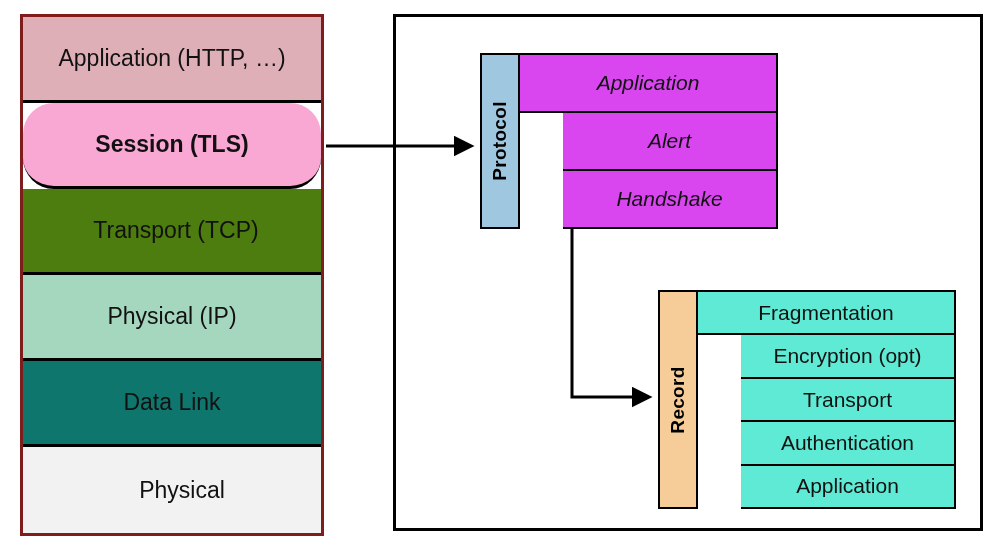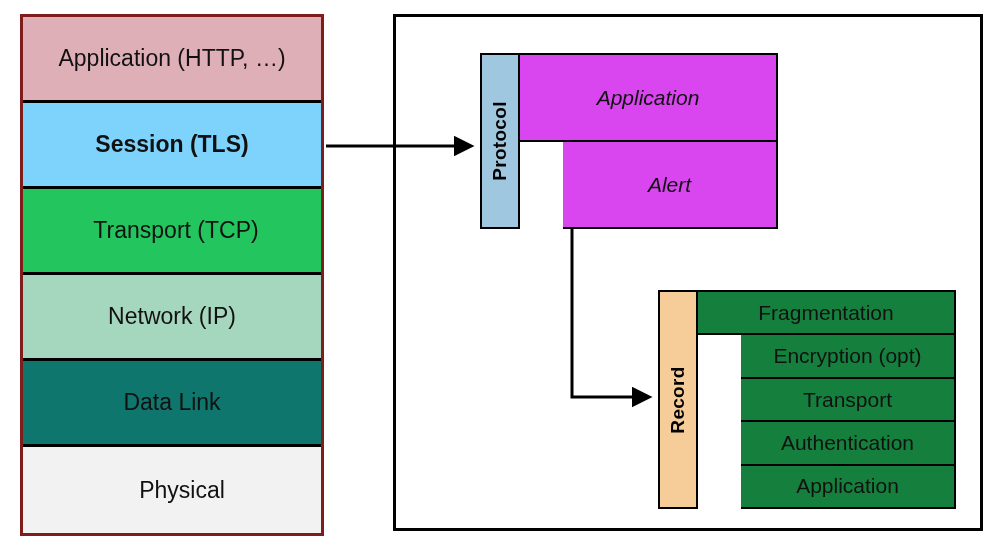--- a/index.html
+++ b/index.html
@@ -85,21 +85,21 @@
     border: 2px solid #000;
     border-left: none;
     display: flex;
     align-items: center;
     justify-content: center;
     font-size: 21px;
     color: #111;
   }
   .cell + .cell { border-top: none; margin-left: 43px; }
   .protocol-cell { background: #d946ef; font-style: italic; }
-  .record-cell   { background: #15803d; }
+  .record-cell   { background: #5eead4; }
 
   
   .record-group {
     position: absolute;
     left: 262px;
     top: 273px;
     width: 298px;
     height: 219px;
     display: flex;
   }
@@ -113,36 +113,37 @@
     pointer-events: none;
   }
 </style>
 </head>
 <body>
 
 <div class="canvas">
 
   <div class="layer-stack">
     <div class="layer" style="background: rgb(223, 175, 183);">Application (HTTP, …)</div>
-    <div class="layer bold" style="background: #7dd3fc;">Session (TLS)</div>
-    <div class="layer" style="background: #22c55e; padding-left: 8px;">Transport (TCP)</div>
-    <div class="layer" style="background: rgb(165, 214, 190);">Network (IP)</div>
+    <div class="layer bold" style="background: #f9a8d4; border-radius: 31px;">Session (TLS)</div>
+    <div class="layer" style="background: #4d7c0f; padding-left: 8px;">Transport (TCP)</div>
+    <div class="layer" style="background: rgb(165, 214, 190);">Physical (IP)</div>
     <div class="layer" style="background: #0f766e;">Data Link</div>
     <div class="layer" style="background: rgb(242, 242, 242);">Physical</div>
   </div>
 
   <div class="right-panel">
 
     <div class="protocol-group">
       <div class="sidebar-label protocol-bg">
         <span>Protocol</span>
       </div>
       <div class="cell-col">
         <div class="cell protocol-cell">Application</div>
         <div class="cell protocol-cell">Alert</div>
+        <div class="cell protocol-cell">Handshake</div>
       </div>
     </div>
 
     <div class="record-group">
       <div class="sidebar-label record-bg">
         <span>Record</span>
       </div>
       <div class="cell-col">
         <div class="cell record-cell">Fragmentation</div>
         <div class="cell record-cell">Encryption (opt)</div>

